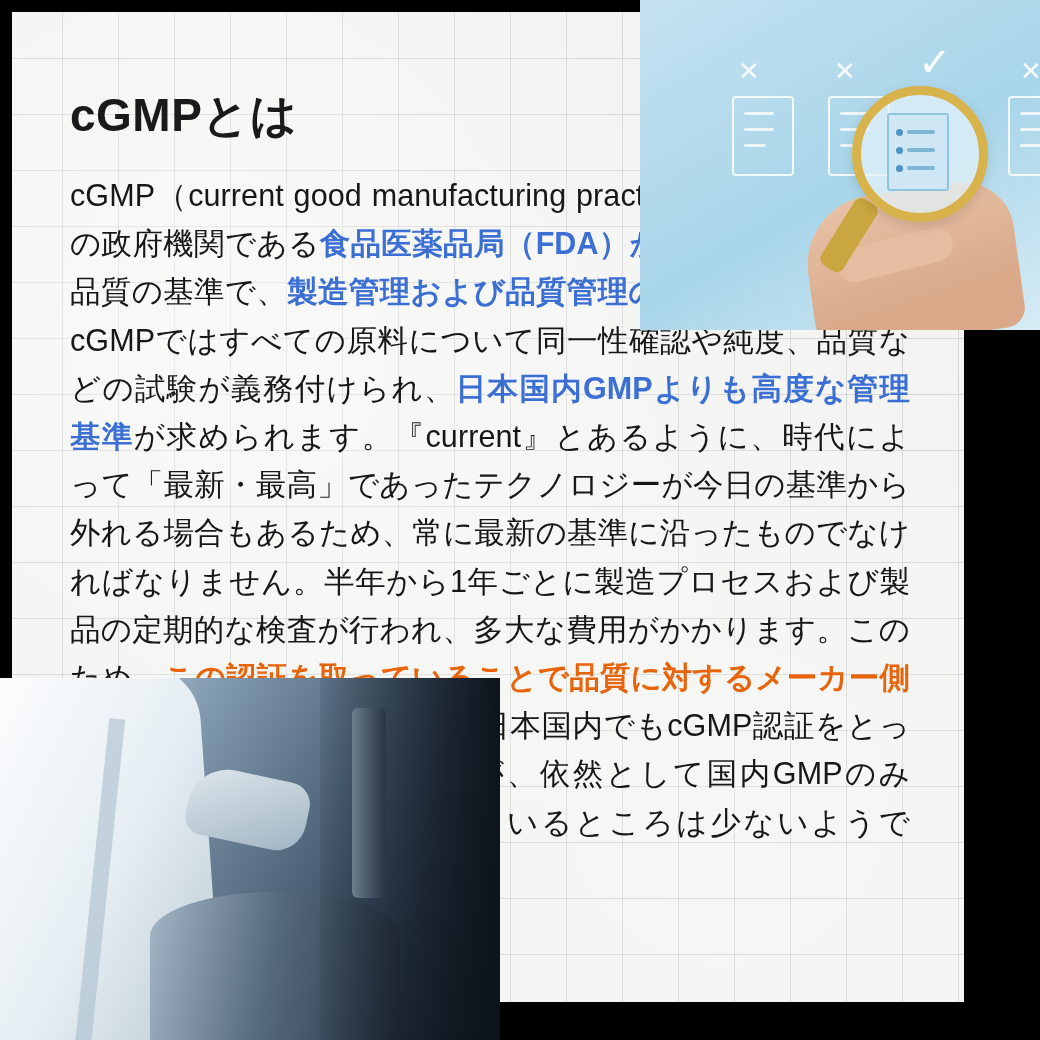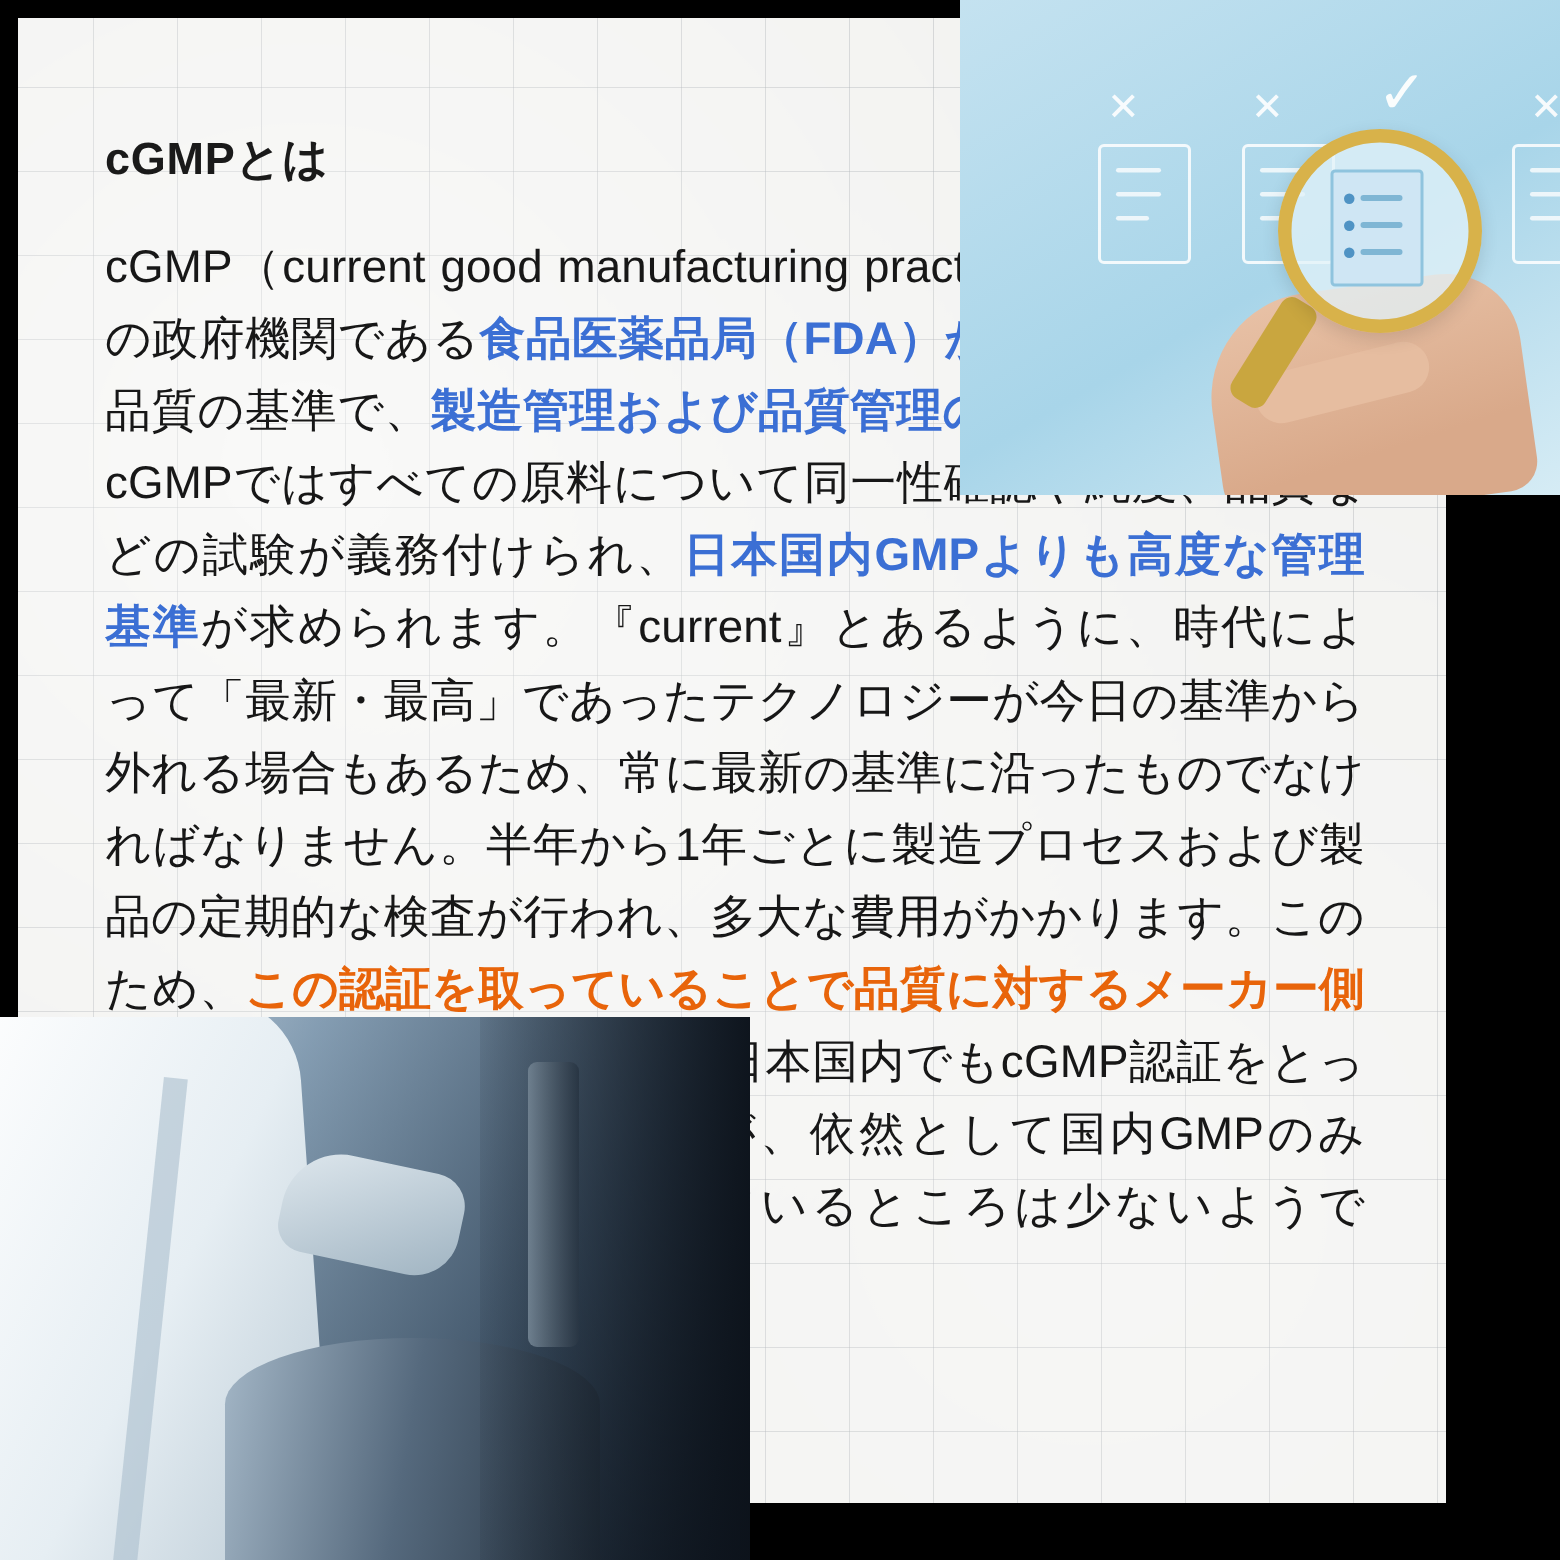--- a/index.html
+++ b/index.html
@@ -46,21 +46,21 @@
   }
 
   
   .content {
     position: absolute;
     left: 58px;
     top: 78px;
     width: 840px;
   }
   .title {
-    font-size: 30px;
+    font-size: 46px;
     font-weight: 700;
     letter-spacing: 0.5px;
     color: #1a1a1a;
     margin: 0 0 22px 0;
     line-height: 1.1;
   }
   .body-text {
     font-size: 30.5px;
     line-height: 1.58;
     color: #171717;

